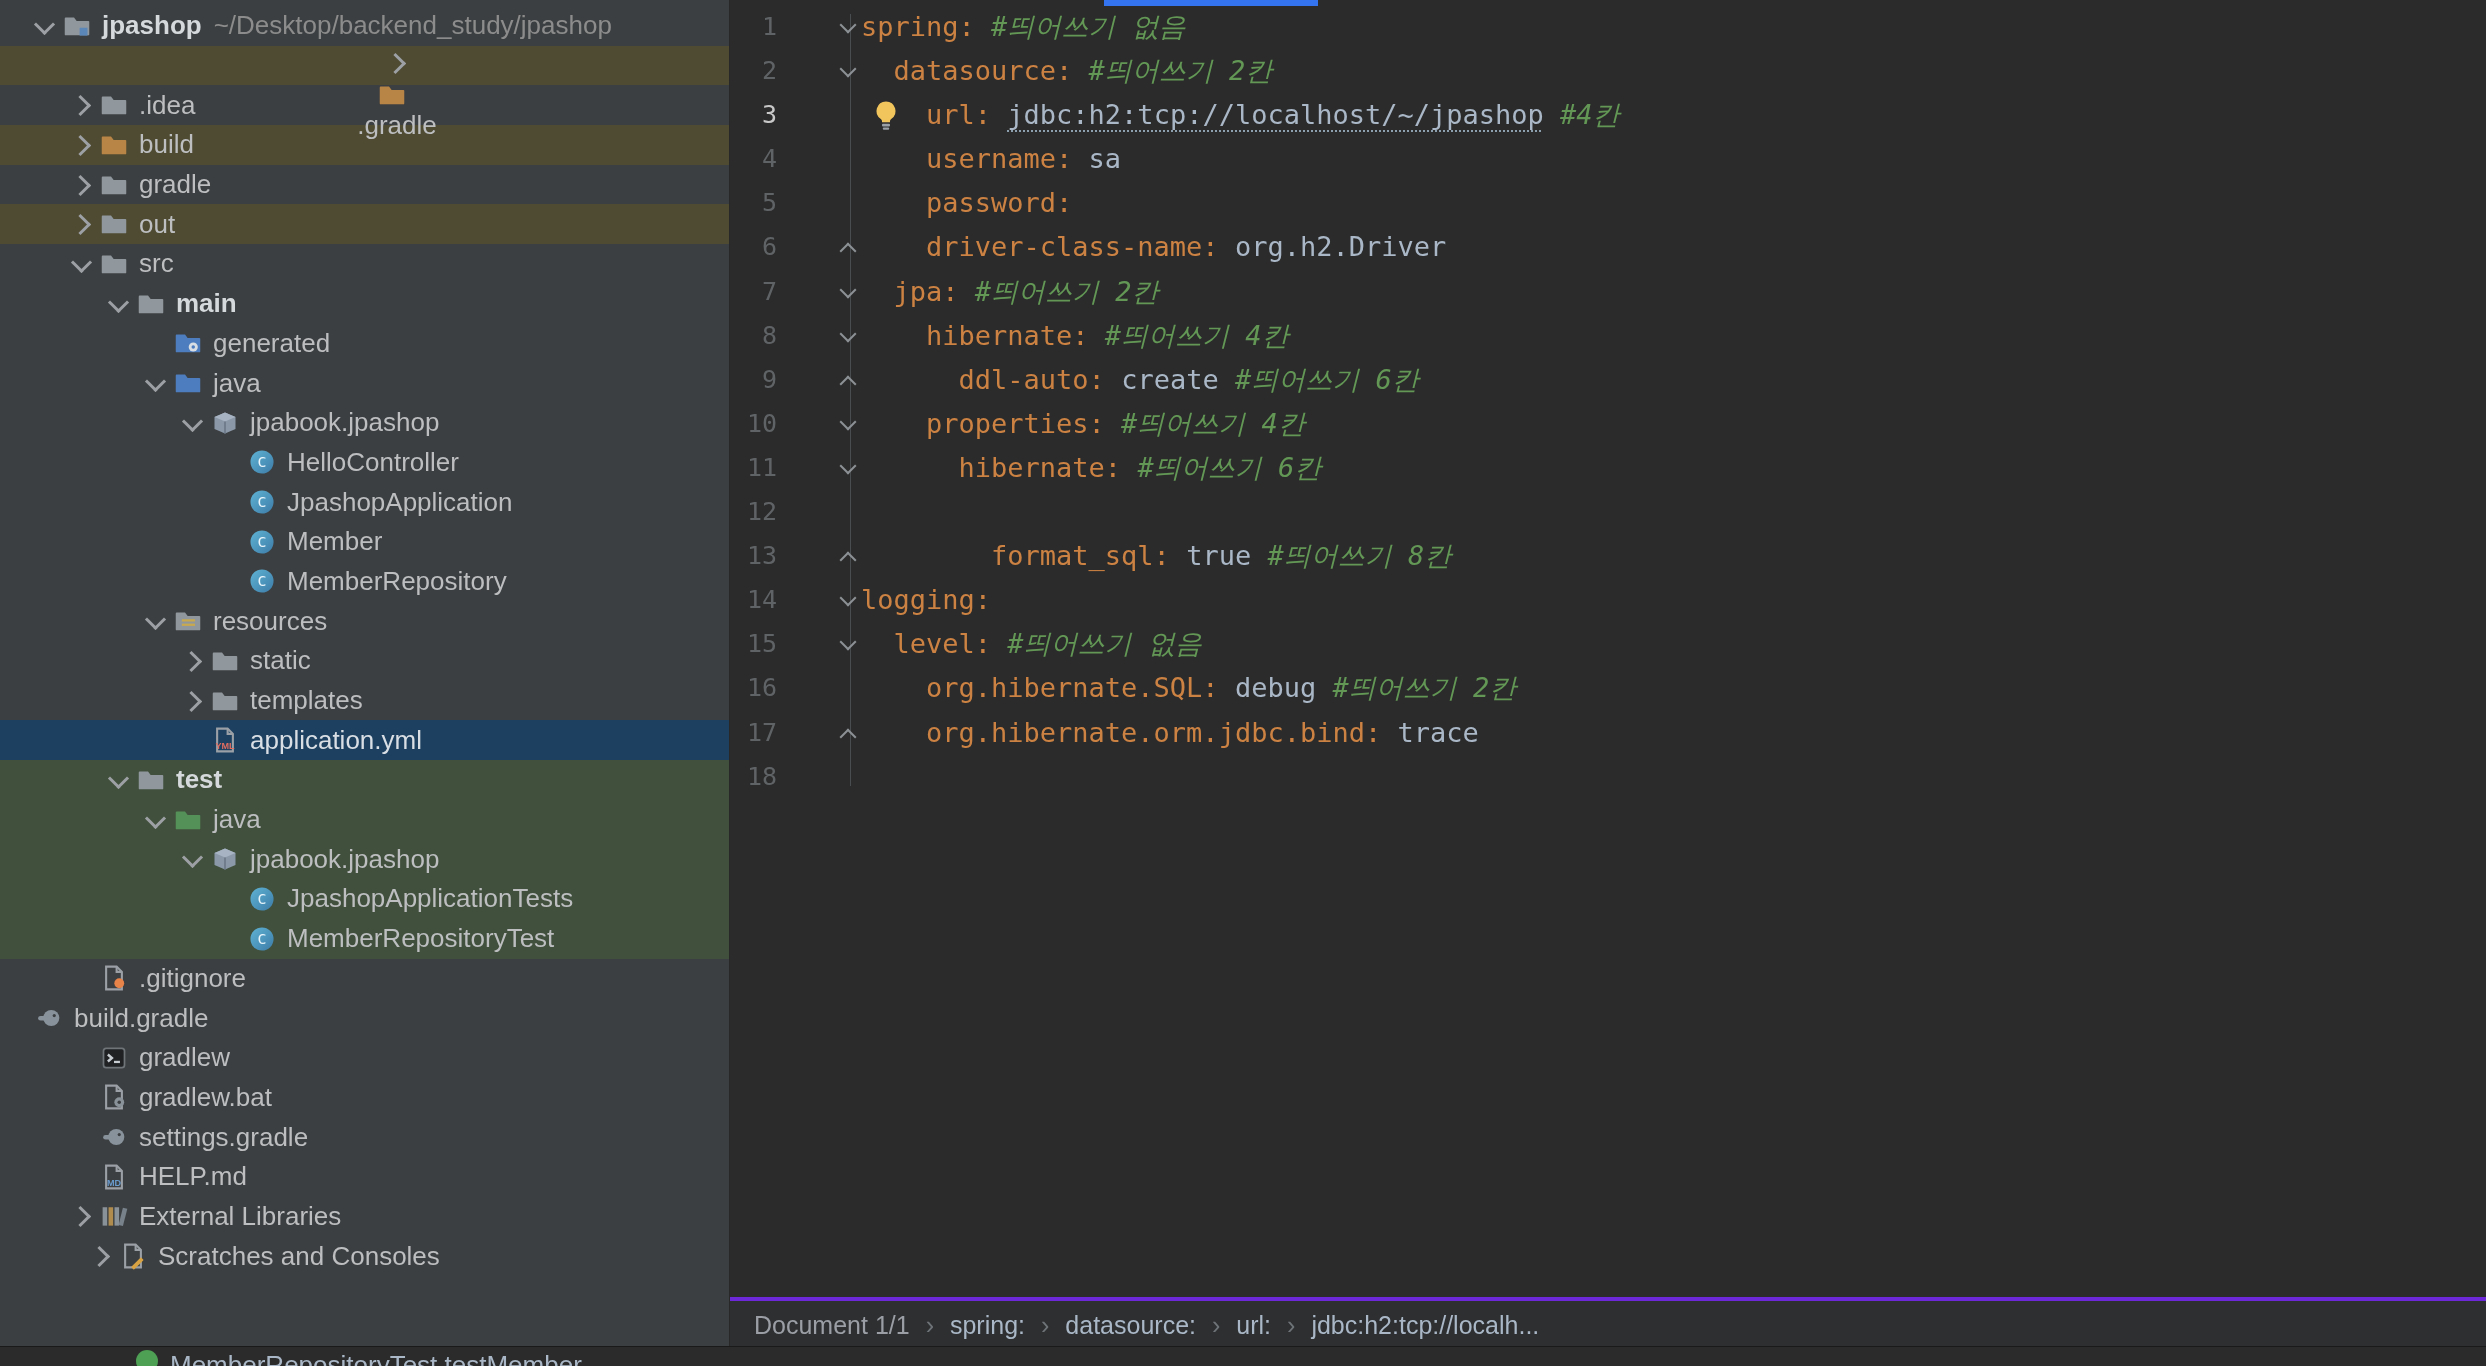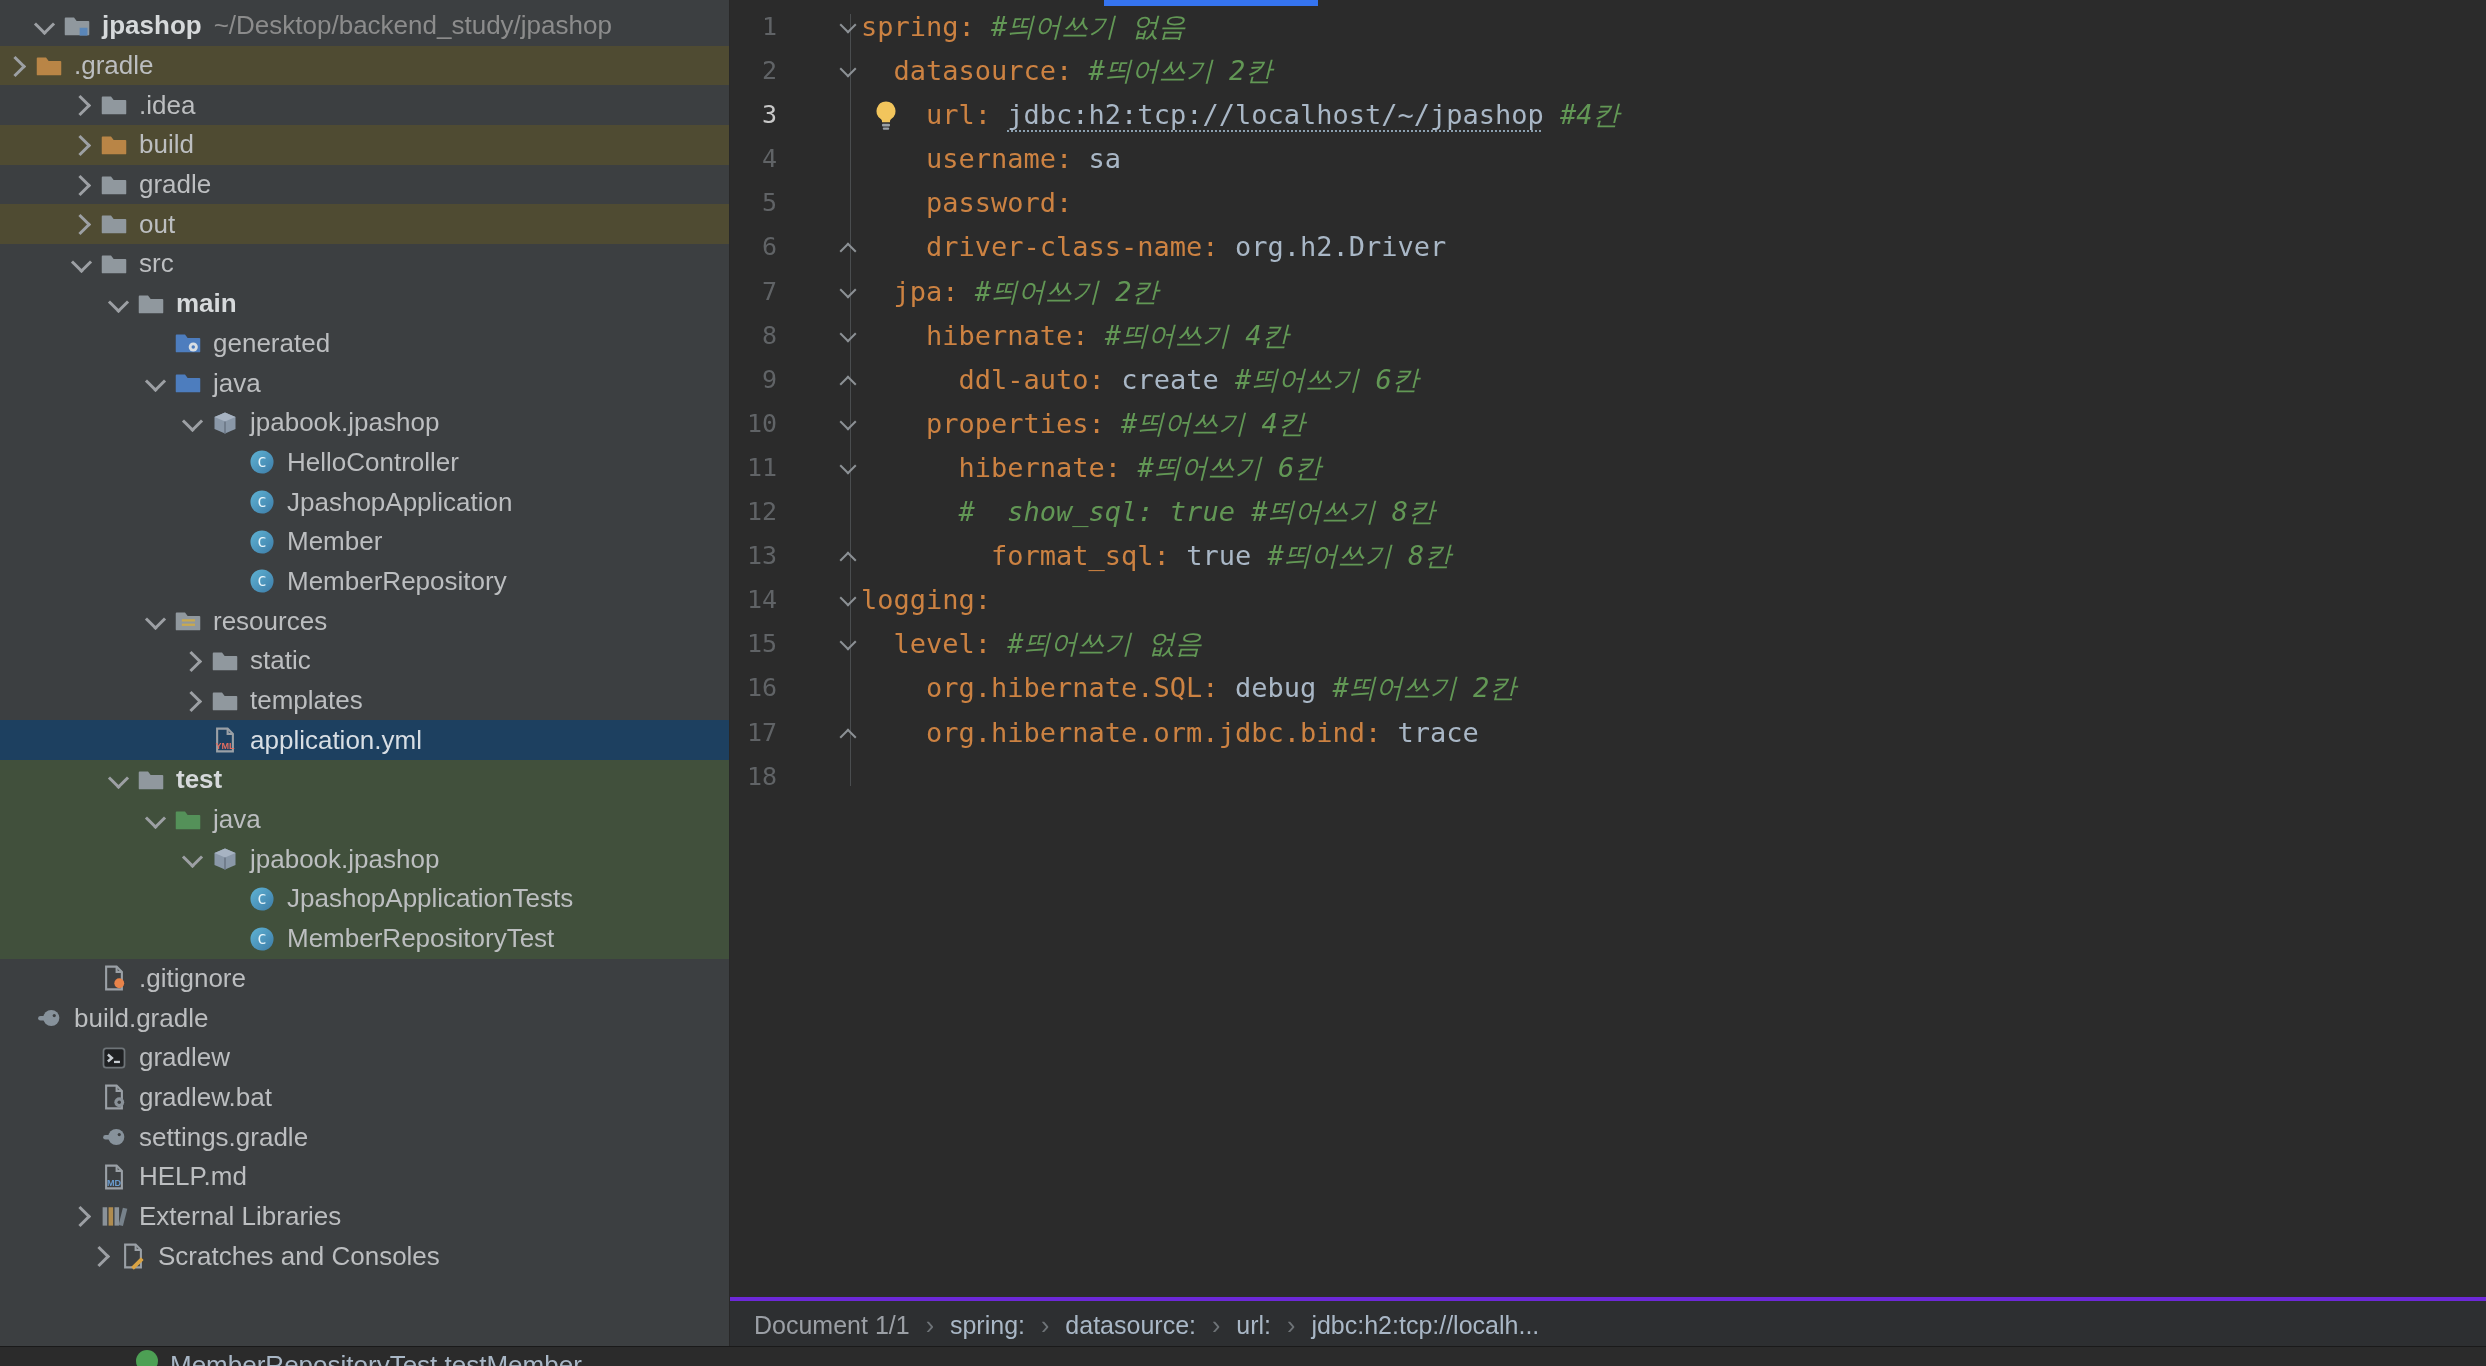--- a/index.html
+++ b/index.html
@@ -79,21 +79,21 @@
           <span class="chev down"></span>
           <span class="ticon">
             <svg viewBox="0 0 16 16">
               <path d="M1.5 3.2h4.8l1.5 1.9h6.7c.3 0 .5.2.5.5v7.2c0 .3-.2.5-.5.5H1.5c-.3 0-.5-.2-.5-.5V3.7c0-.3.2-.5.5-.5z" fill="#90989E"></path>
               <rect x="9.5" y="9" width="4.5" height="4.5" fill="#5A86B8"></rect>
             </svg>
           </span>
           <span class="tlabel bold">jpashop</span>
           <span class="thint">~/Desktop/backend_study/jpashop</span>
         </div>
-        <div class="trow bg-excluded" style="">
+        <div class="trow bg-excluded" style="padding-left: 65px; flex-direction: column;">
           <span class="chev right"></span>
           <span class="ticon">
             <svg viewBox="0 0 16 16">
               <path d="M1.5 3.2h4.8l1.5 1.9h6.7c.3 0 .5.2.5.5v7.2c0 .3-.2.5-.5.5H1.5c-.3 0-.5-.2-.5-.5V3.7c0-.3.2-.5.5-.5z" fill="#B98546"></path>
             </svg>
           </span>
           <span class="tlabel">.gradle</span>
         </div>
         <div class="trow" style="padding-left: 65px;">
           <span class="chev right"></span>
@@ -496,21 +496,21 @@
           <span class="fold down"></span>
           <span class="ltext"><span class="seg-plain">    </span><span class="seg-key">properties:</span><span class="seg-plain"> </span><span class="seg-comment">#띄어쓰기 4칸</span></span>
         </div>
         <div class="cline">
           <span class="lnum">11</span>
           <span class="fold down"></span>
           <span class="ltext"><span class="seg-plain">      </span><span class="seg-key">hibernate:</span><span class="seg-plain"> </span><span class="seg-comment">#띄어쓰기 6칸</span></span>
         </div>
         <div class="cline">
           <span class="lnum">12</span>
-          <span class="ltext"><span class="seg-plain">      </span><span class="seg-comment">#  show_sql: true #띄어쓰기 8칸</span></span>
+          <span class="ltext"><span class="seg-plain">      </span></span>
         </div>
         <div class="cline">
           <span class="lnum">13</span>
           <span class="fold up"></span>
           <span class="ltext"><span class="seg-plain">        </span><span class="seg-key">format_sql:</span><span class="seg-plain"> </span><span class="seg-value">true</span><span class="seg-plain"> </span><span class="seg-comment">#띄어쓰기 8칸</span></span>
         </div>
         <div class="cline">
           <span class="lnum">14</span>
           <span class="fold down"></span>
           <span class="ltext"><span class="seg-key">logging:</span></span>

